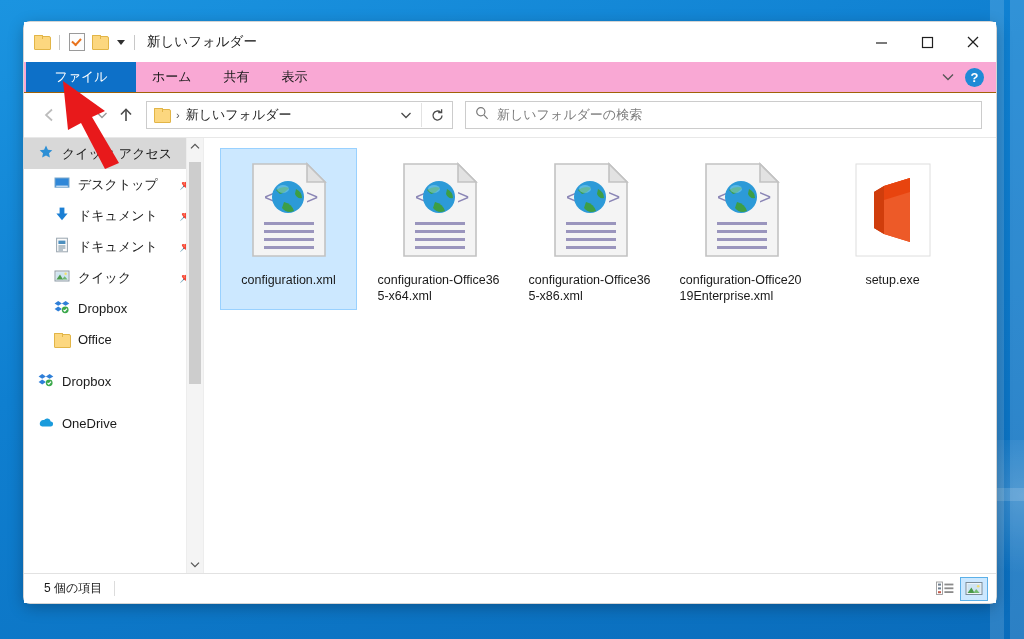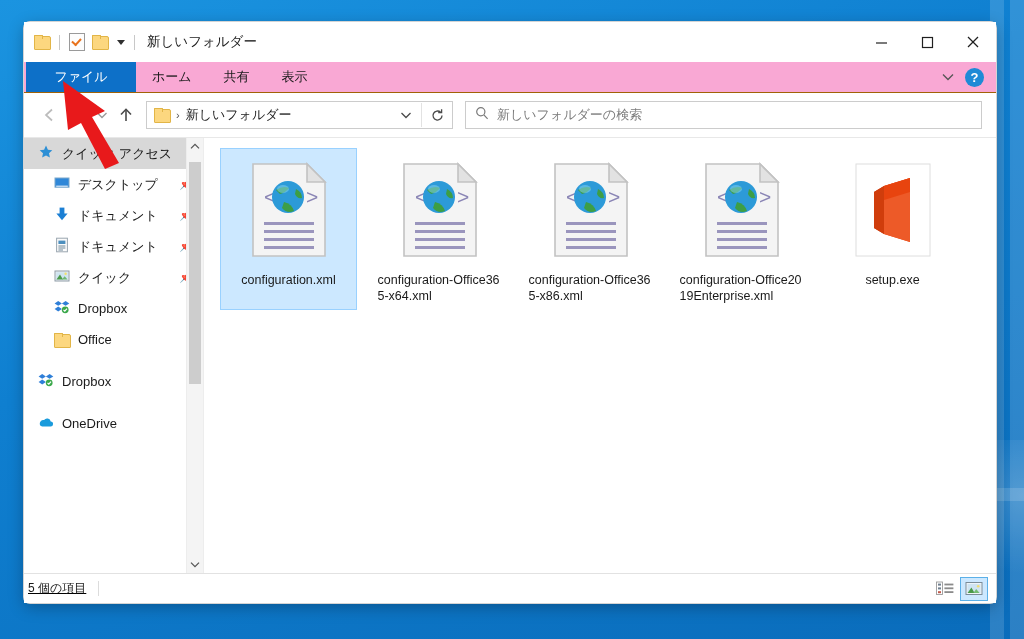--- a/index.html
+++ b/index.html
@@ -324,23 +324,22 @@
     max-width: 124px;
   }
 
   
   #statusbar {
     height: 29px;
     flex: 0 0 auto;
     border-top: 1px solid #e2e2e2;
     display: flex;
     align-items: center;
-    padding: 0 8px 0 4px;
+    padding: 0 8px 0 20px;
     background: #ffffff;
-    text-decoration: underline;
   }
   #status-text {
     font-size: 12px;
     color: #1a1a1a;
   }
   .status-sep {
     width: 1px; height: 15px; background: #dcdcdc; margin-left: 12px;
   }
   #view-buttons {
     margin-left: auto;

